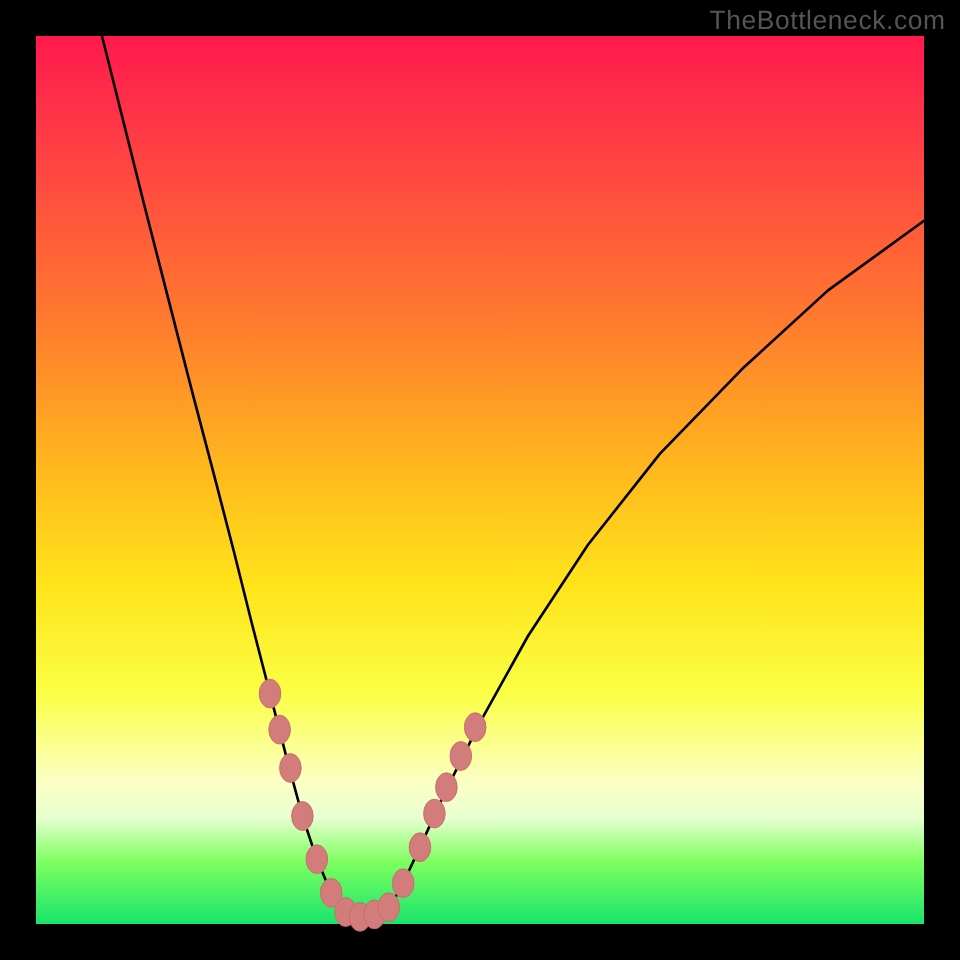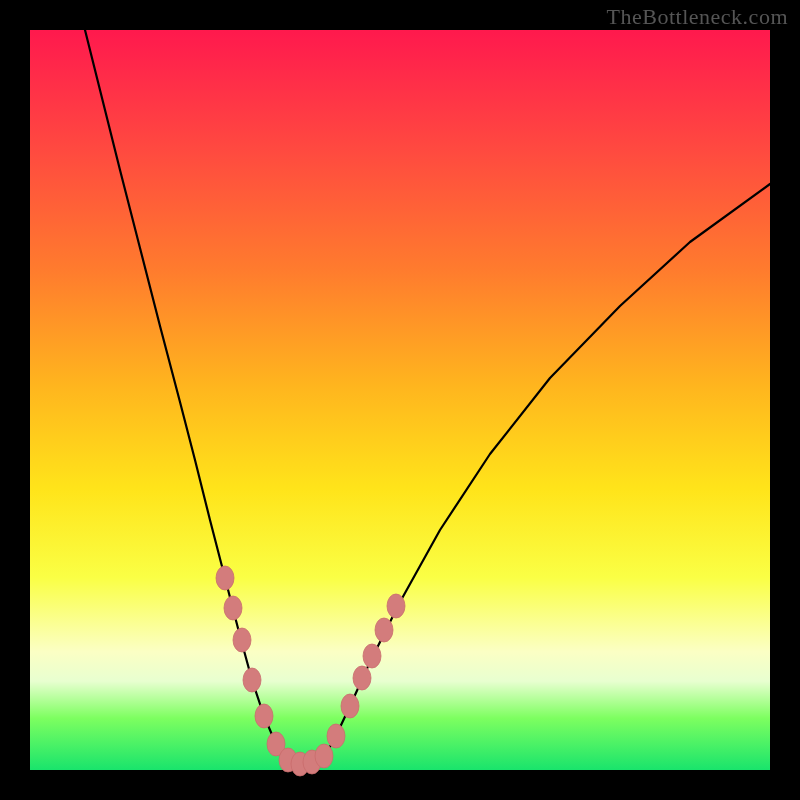--- a/index.html
+++ b/index.html
@@ -9,21 +9,20 @@
     height: 800px;
     background: #000;
     font-family: Arial, Helvetica, sans-serif;
     overflow: hidden;
   }
   .stage {
     position: relative;
     width: 800px;
     height: 620px;
     background: #000;
-    font-family: Liberation Serif, serif;
   }
   .watermark {
     position: absolute;
     top: 4px;
     right: 12px;
     color: #555;
     font-size: 22px;
     letter-spacing: 0.5px;
     font-weight: 500;
     z-index: 5;

